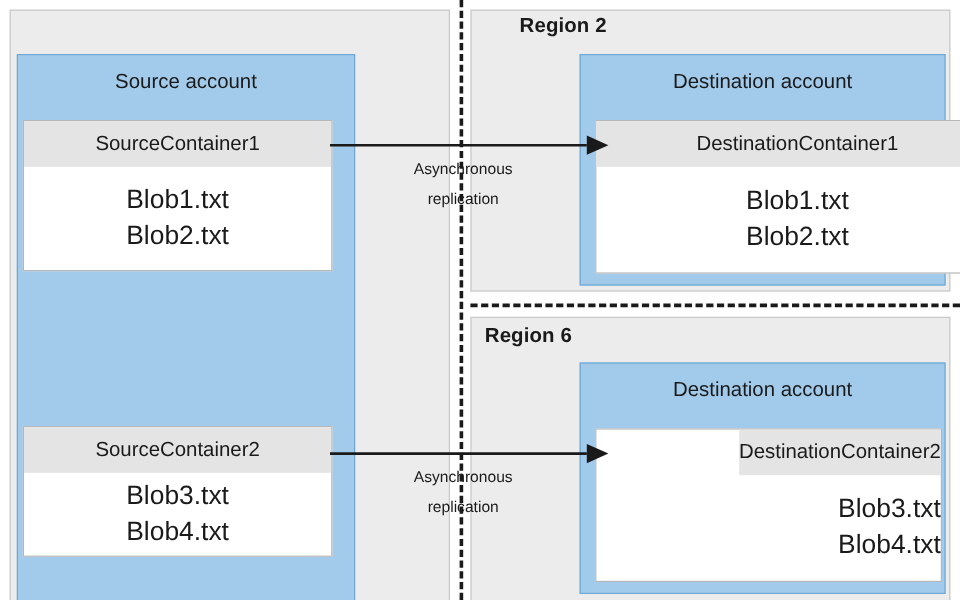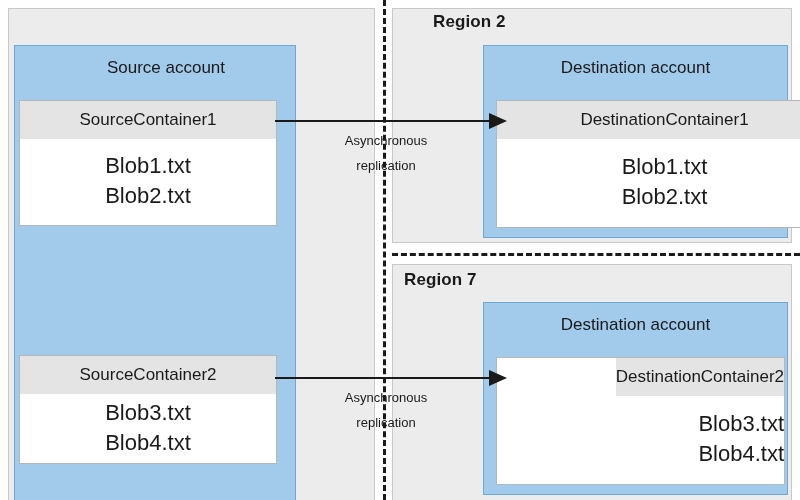--- a/index.html
+++ b/index.html
@@ -111,21 +111,21 @@
 </head>
 <body>
 
 <div id="canvas">
 
   <div class="region-panel" style="left:8px; top:8px; width:367px; height:494px;">
   </div>
 
   <div class="account-box" style="left:14px; top:45px; width:282px; height:460px;">
   </div>
-  <div class="account-title" style="left:14px; top:58px; width:282px;padding-left:11px;">Source account</div>
+  <div class="account-title" style="left:14px; top:58px; width:282px;">Source account</div>
 
   <div class="container-box" style="left:19px; top:100px; width:258px; height:126px;">
     <div class="container-header">SourceContainer1</div>
     <div class="container-blobs">
       <div class="blob-item">Blob1.txt</div>
       <div class="blob-item">Blob2.txt</div>
     </div>
   </div>
 
   <div class="container-box" style="left:19px; top:355px; width:258px; height:109px;">
@@ -147,21 +147,21 @@
   <div class="container-box" style="left:496px; top:100px; width:337px; height:128px;">
     <div class="container-header">DestinationContainer1</div>
     <div class="container-blobs">
       <div class="blob-item">Blob1.txt</div>
       <div class="blob-item">Blob2.txt</div>
     </div>
   </div>
 
   <div class="region-panel" style="left:392px; top:264px; width:400px; height:238px;">
   </div>
-  <div class="region-label" style="left:404px; top:270px;">Region 7</div>
+  <div class="region-label" style="left:404px; top:270px;">Region 6</div>
 
   <div class="account-box" style="left:483px; top:302px; width:305px; height:193px;">
   </div>
   <div class="account-title" style="left:483px; top:315px; width:305px;">Destination account</div>
 
   <div class="container-box" style="left:496px; top:357px; width:289px; height:128px;align-items:flex-end;">
     <div class="container-header">DestinationContainer2</div>
     <div class="container-blobs">
       <div class="blob-item">Blob3.txt</div>
       <div class="blob-item">Blob4.txt</div>

